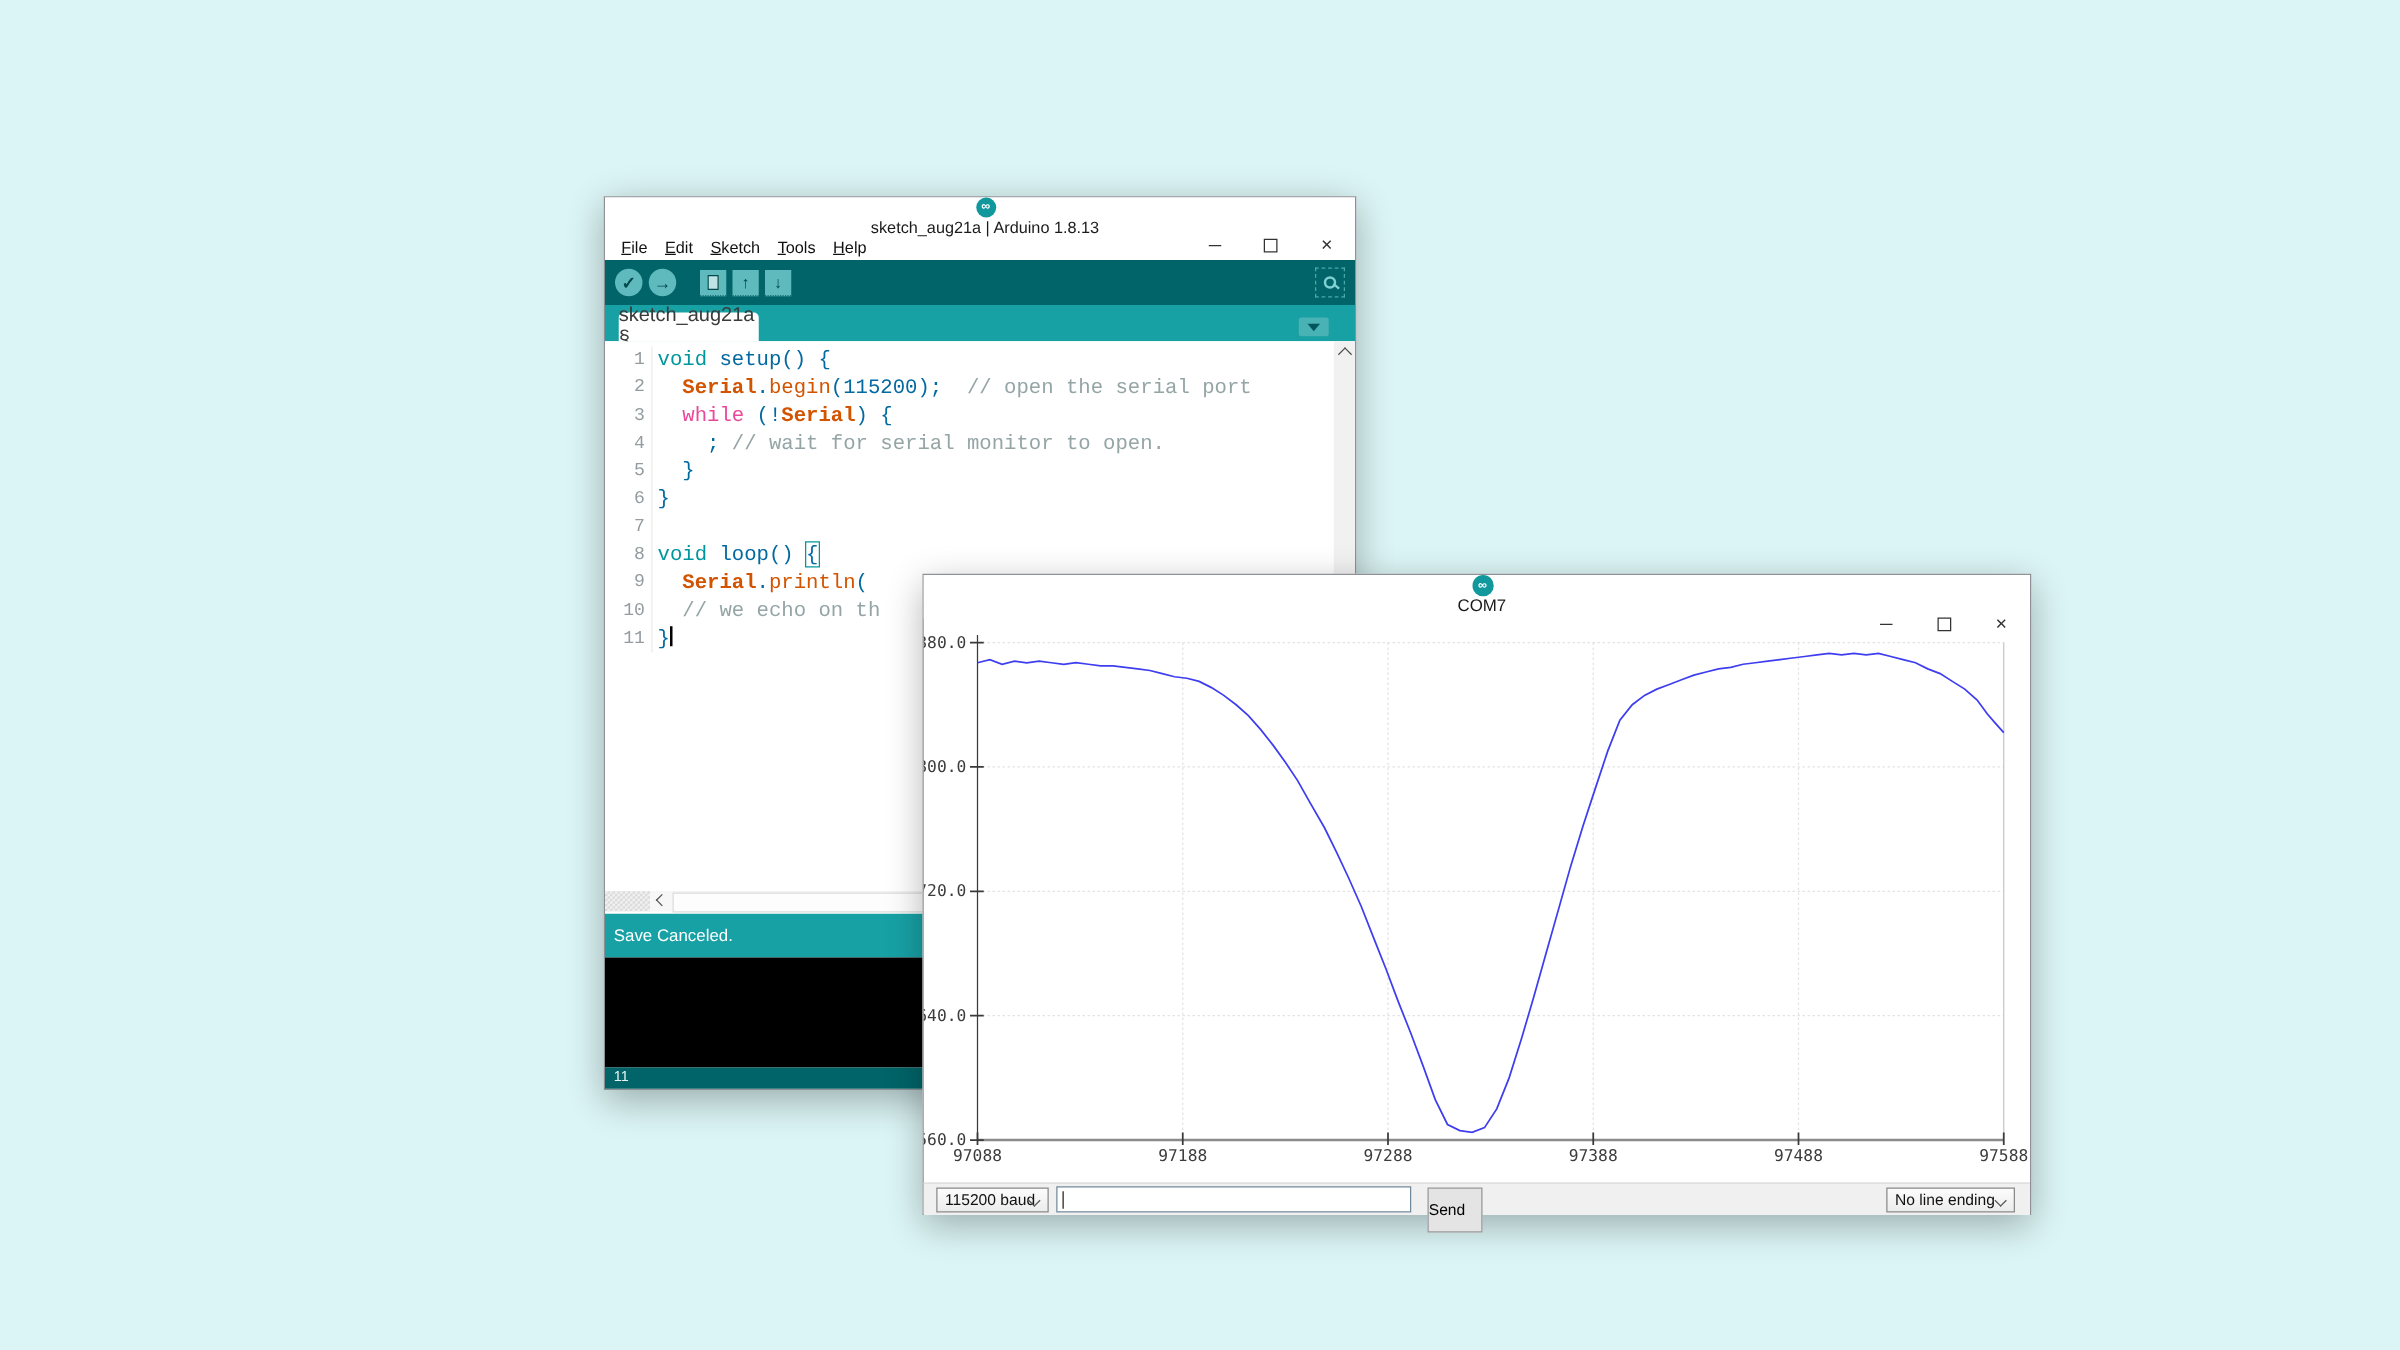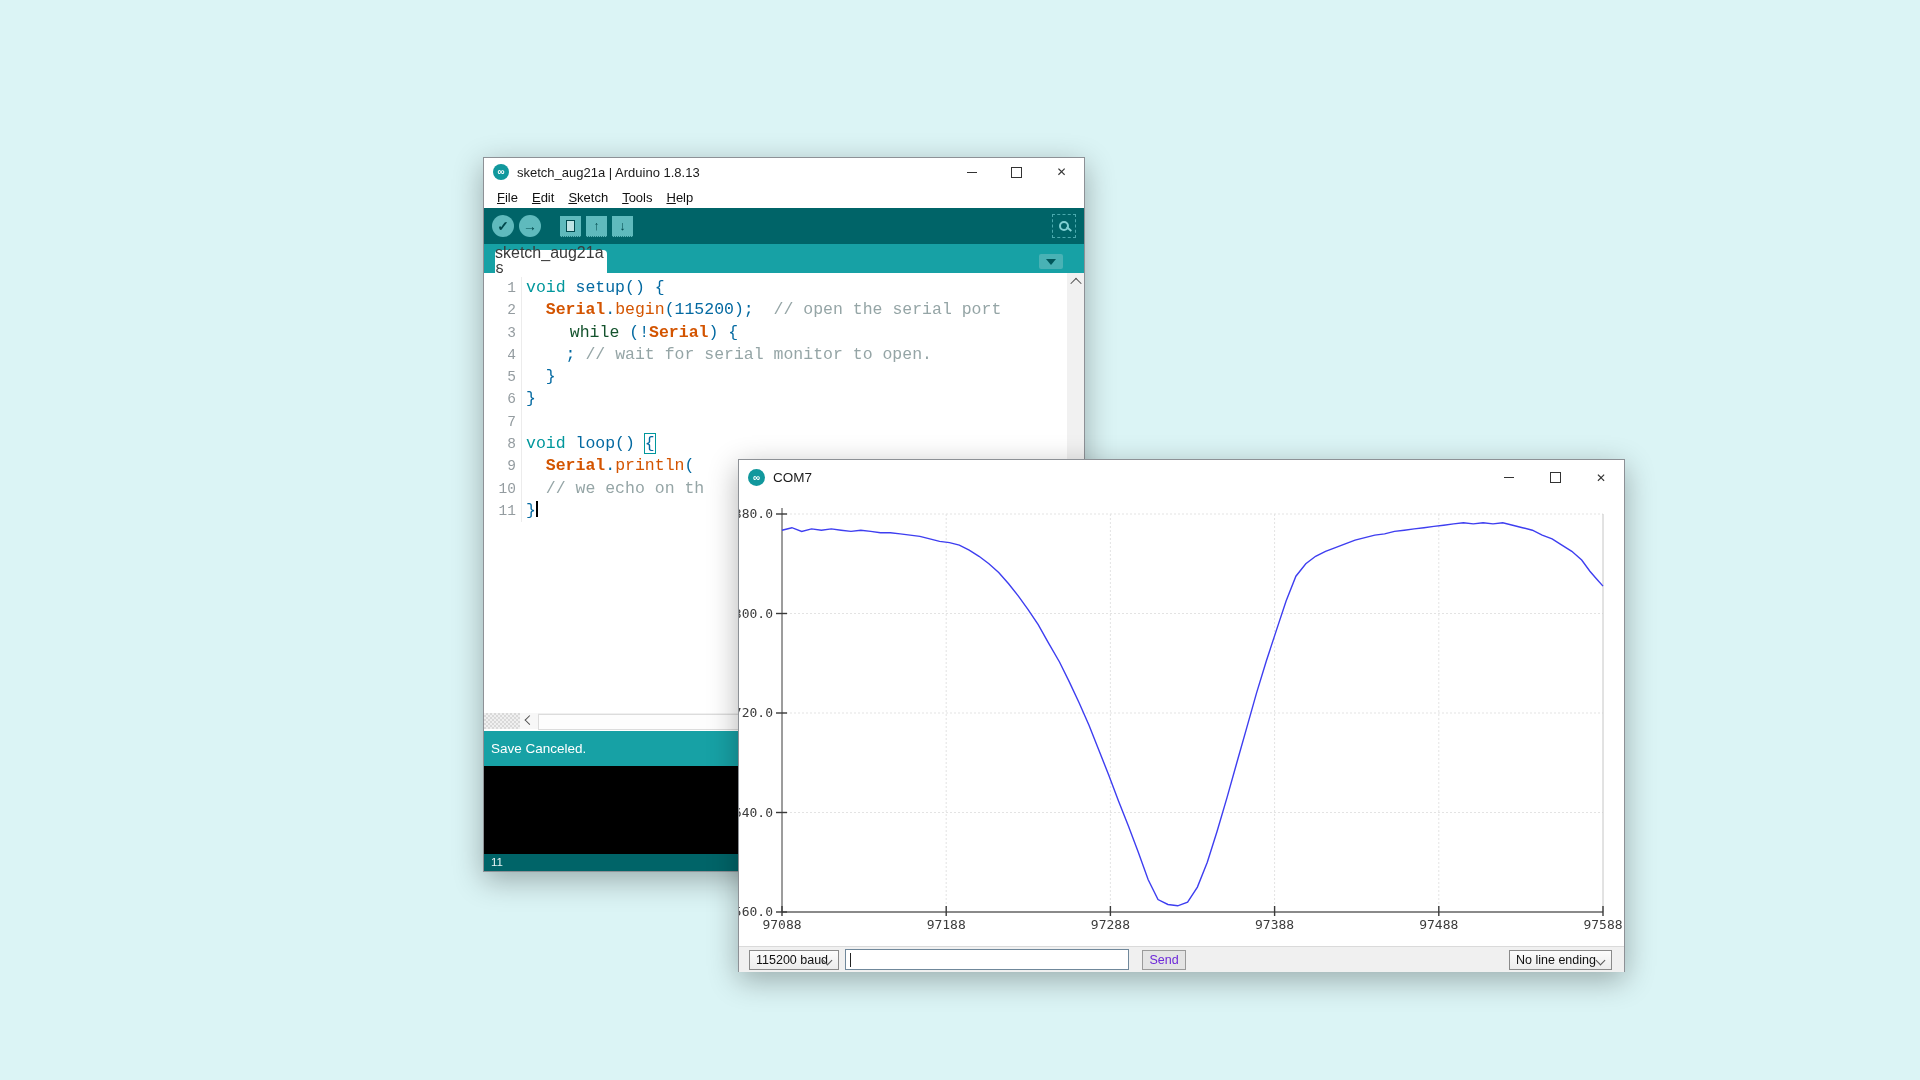--- a/index.html
+++ b/index.html
@@ -6,21 +6,21 @@
   body{
     width:1920px;height:1080px;position:relative;overflow:hidden;
     background:#dbf4f5;
     font-family:"Liberation Sans",sans-serif;
     -webkit-font-smoothing:antialiased;
   }
   .window{position:absolute;background:#fff;border:1px solid #8d9196;
     box-shadow:0 8px 28px rgba(0,0,0,0.30);box-sizing:border-box;}
   
   #ide-window{left:483px;top:157px;width:602px;height:715px;}
-  .titlebar{height:28px;background:#fff;display:flex;align-items:center;position:relative;}
+  .titlebar{height:28px;background:#fff;display:flex;align-items:center;position:relative;flex-direction:column;}
   .app-icon{width:16px;height:16px;border-radius:50%;background:#11989d;margin-left:9px;
     display:flex;align-items:center;justify-content:center;flex:0 0 auto;}
   .app-icon::before{content:"∞";color:#fff;font-size:10px;font-weight:bold;line-height:1;}
   .title-text{font-size:13px;color:#1a1a1a;margin-left:8px;white-space:nowrap;}
   .win-controls{margin-left:auto;display:flex;height:100%;}
   .wc{width:45px;height:100%;display:flex;align-items:center;justify-content:center;}
   .wc-minimize::before{content:"";width:10px;height:1px;background:#333;display:block;}
   .wc-maximize::before{content:"";width:9px;height:9px;border:1px solid #333;display:block;}
   .wc-close::before{content:"✕";color:#333;font-size:12px;}
   .menubar{height:22px;background:#fff;display:flex;align-items:center;padding-left:6px;}
@@ -48,21 +48,21 @@
     border-top:6px solid #00565a;}
   .editor{position:absolute;top:115px;left:0;width:600px;height:440px;background:#fff;
     font-family:"Liberation Mono","DejaVu Sans Mono",monospace;font-size:16.5px;overflow:hidden;}
   .code-rows{position:absolute;top:4px;left:0;right:17px;}
   .crow{display:flex;height:22.3px;line-height:22.3px;white-space:pre;}
   .lnum{width:32px;flex:0 0 32px;text-align:right;padding-right:5px;color:#949ca0;
     font-size:14.5px;border-right:1px solid #ececec;}
   .ctext{padding-left:4px;}
   .tk-pl{color:#0369a1;}
   .tk-kw{color:#00979c;}
-  .tk-kw2{color:#14532d;margin-left:24px;}
+  .tk-kw2{color:#ec4899;}
   .tk-cls{color:#d35400;font-weight:bold;}
   .tk-fn{color:#d35400;margin-top:38px;}
   .tk-cm{color:#95a5a6;}
   .brace-box{outline:1px solid #00979c;}
   .caret-bar{display:inline-block;width:2px;height:16px;background:#000;vertical-align:-2px;}
   .vscroll{position:absolute;top:115px;right:0;width:17px;height:440px;background:#f1f1f1;}
   .vscroll-up{height:17px;display:flex;align-items:center;justify-content:center;}
   .chev-up{width:7px;height:7px;border-left:1.6px solid #505050;border-top:1.6px solid #505050;
     transform:rotate(45deg) translate(1px,1px);}
   .hscroll{position:absolute;top:555px;left:0;width:600px;height:16px;background:#f0f0f0;}
@@ -97,23 +97,23 @@
   .combo{position:absolute;top:3px;height:20px;background:linear-gradient(#fcfcfc,#ececec);
     border:1px solid #8a8a8a;box-sizing:border-box;font-size:12.5px;color:#111;
     display:flex;align-items:center;padding-left:6px;}
   .combo .chev-down{position:absolute;right:7px;top:6px;width:6px;height:6px;
     border-right:1.5px solid #555;border-bottom:1.5px solid #555;transform:rotate(45deg);}
   #baud-combo{left:10px;width:90px;}
   #ending-combo{left:770px;width:103px;}
   .send-input{position:absolute;left:106px;top:2px;width:284px;height:21px;background:#fff;
     border:1px solid #70889b;box-sizing:border-box;}
   .send-input .caret-line{position:absolute;left:4px;top:3px;width:1px;height:14px;background:#222;}
-  .send-btn{position:absolute;left:403px;top:3px;width:44px;height:20px;background:#e4e4e4;
-    border:1px solid #9a9a9a;box-sizing:border-box;font-size:12.5px;color:#6d28d9;
-    display:flex;align-items:center;justify-content:center;}
+  .send-btn{position:absolute;left:403px;top:3px;width:44px;height:36px;background:#e4e4e4;
+    border:1px solid #9a9a9a;box-sizing:border-box;font-size:12.5px;color:#000000;
+    display:flex;align-items:center;}
 </style>
 </head>
 <body>
 
 <div class="window" id="ide-window">
   <div class="titlebar">
     <div class="app-icon"></div>
     <div class="title-text">sketch_aug21a | Arduino 1.8.13</div>
     <div class="win-controls">
         <div class="wc wc-minimize"></div>

